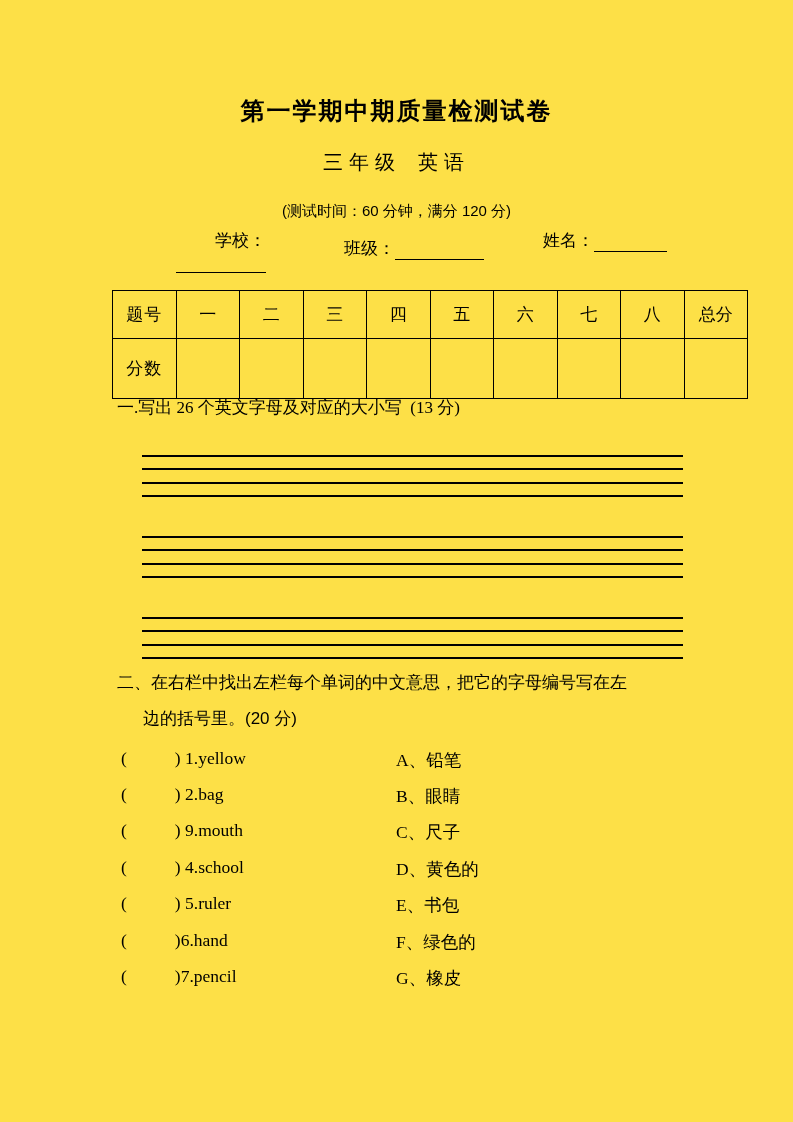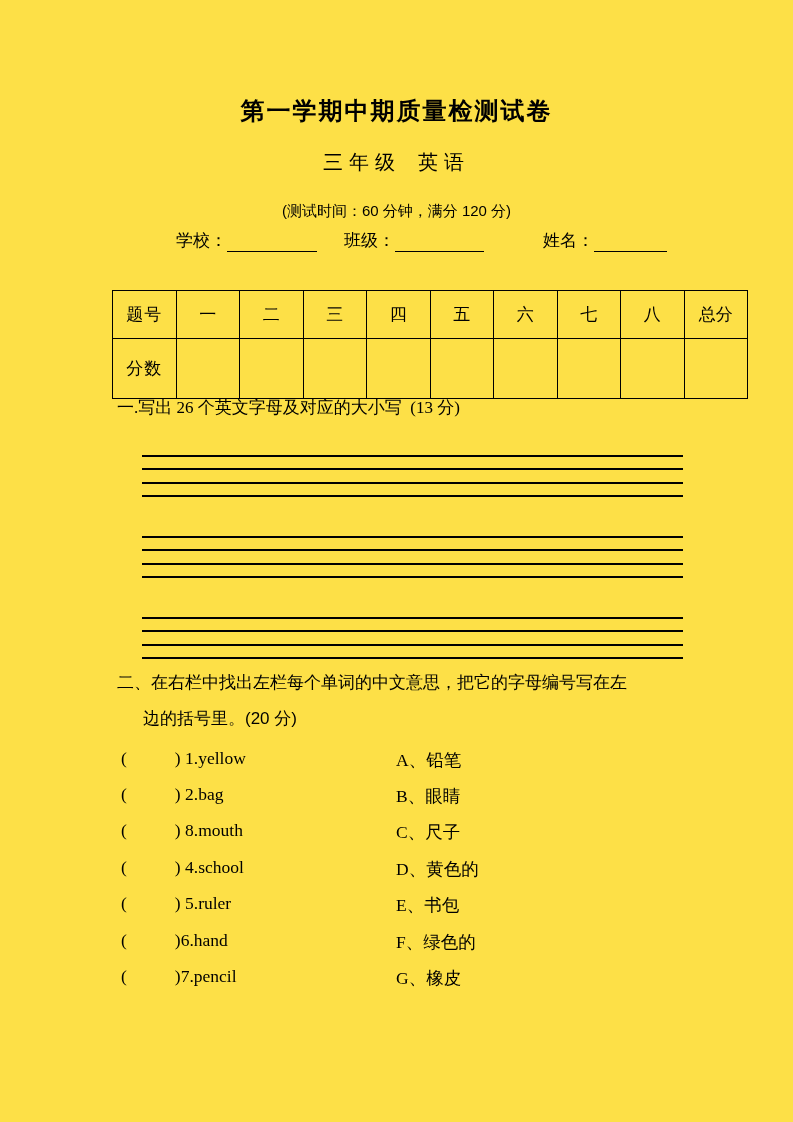--- a/index.html
+++ b/index.html
@@ -25,22 +25,22 @@
     text-align: center;
     font-family: "Liberation Serif", "DejaVu Serif", serif;
     font-size: 20px; letter-spacing: 6px; word-spacing: 6px;
   }
   .meta {
     position: absolute; top: 202px; left: 0; right: 0;
     text-align: center; font-size: 15px;
   }
 
   .field { position: absolute; top: 229px; font-size: 17px; display: flex; align-items: flex-end; }
-  .field-school { left: 176px; }
-  .field-class  { left: 344px; }
+  .field-school { left: 176px; flex-direction: column; }
+  .field-class  { left: 344px; margin-top: 8px; }
   .field-name   { left: 543px; }
   .blank { display: inline-block; border-bottom: 1.6px solid #000; height: 21px; }
   .blank-school { width: 90px; }
   .blank-class  { width: 89px; }
   .blank-name   { width: 73px; }
 
   table.score {
     position: absolute; left: 112px; top: 290px; width: 636px;
     border-collapse: collapse; table-layout: fixed;
     font-size: 17px; text-align: center;
@@ -156,21 +156,21 @@
 
   <div class="match-row r0">
     <span class="m-left"><span>(</span><span class="paren-gap"></span><span>)</span><span class="pre"> 1.yellow</span></span>
     <span class="m-right">A、铅笔</span>
   </div>
   <div class="match-row r1">
     <span class="m-left"><span>(</span><span class="paren-gap"></span><span>)</span><span class="pre"> 2.bag</span></span>
     <span class="m-right">B、眼睛</span>
   </div>
   <div class="match-row r2">
-    <span class="m-left"><span>(</span><span class="paren-gap"></span><span>)</span><span class="pre"> 8.mouth</span></span>
+    <span class="m-left"><span>(</span><span class="paren-gap"></span><span>)</span><span class="pre"> 9.mouth</span></span>
     <span class="m-right">C、尺子</span>
   </div>
   <div class="match-row r3">
     <span class="m-left"><span>(</span><span class="paren-gap"></span><span>)</span><span class="pre"> 4.school</span></span>
     <span class="m-right">D、黄色的</span>
   </div>
   <div class="match-row r4">
     <span class="m-left"><span>(</span><span class="paren-gap"></span><span>)</span><span class="pre"> 5.ruler</span></span>
     <span class="m-right">E、书包</span>
   </div>

